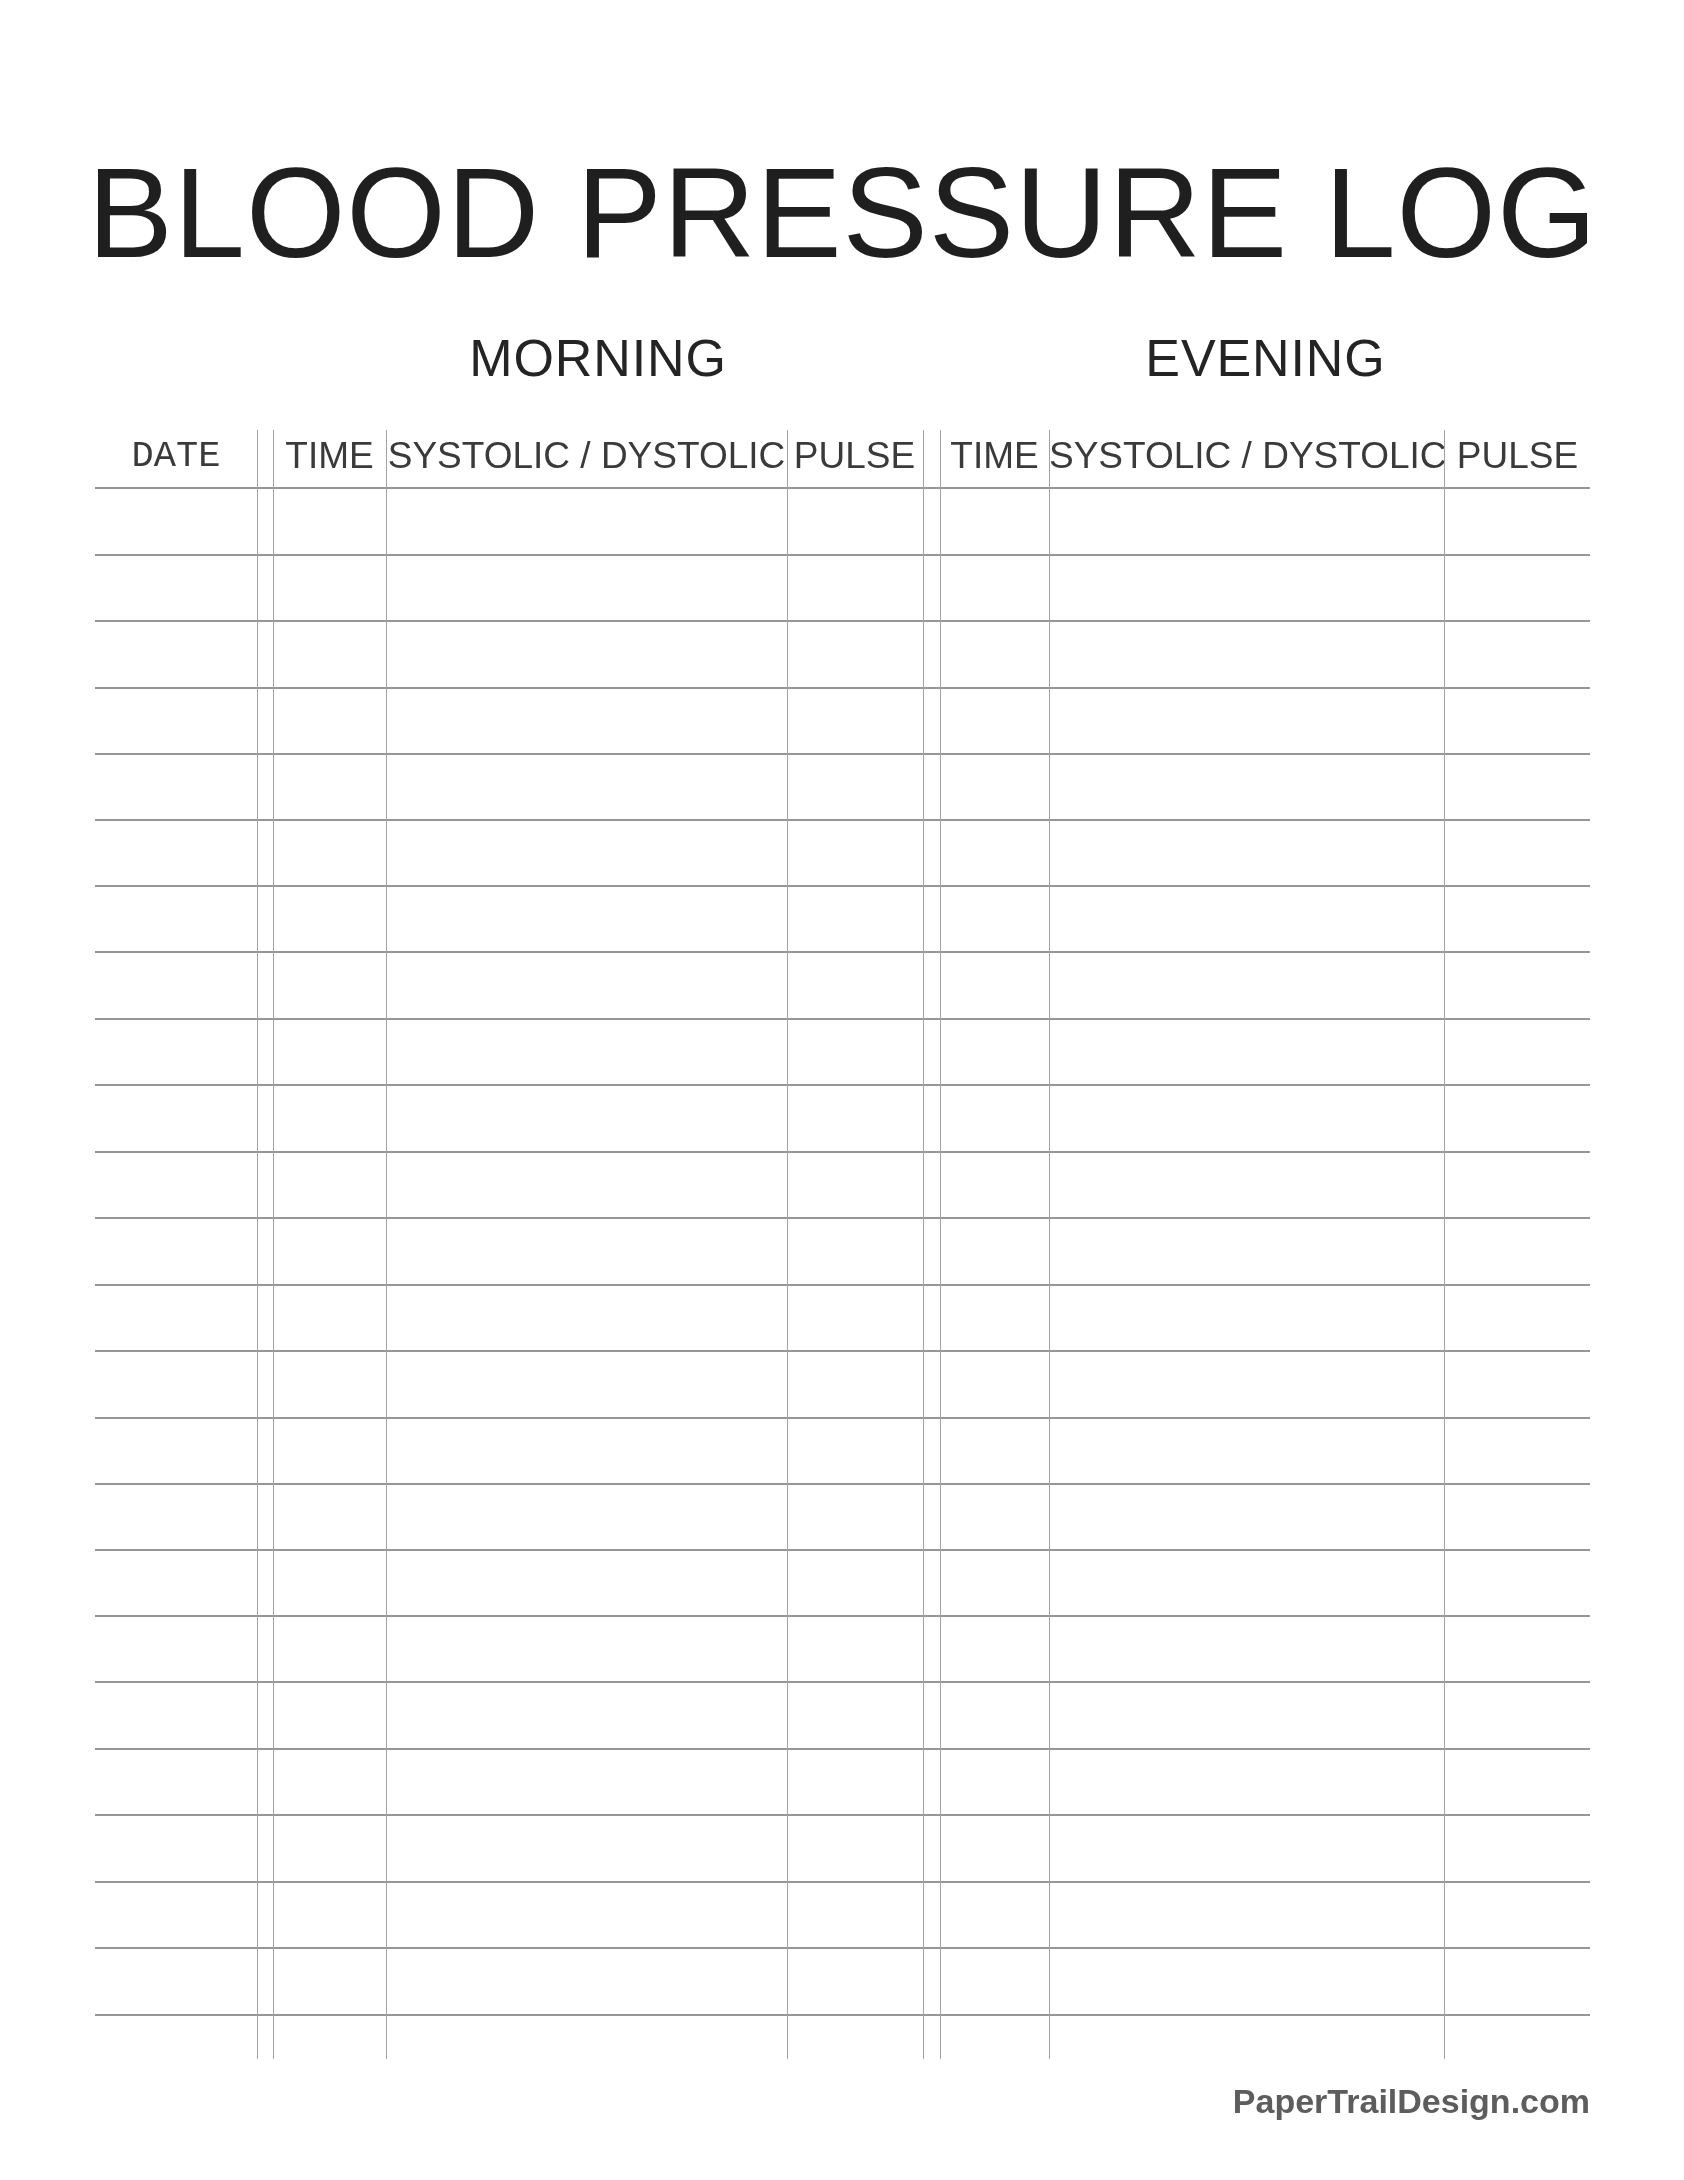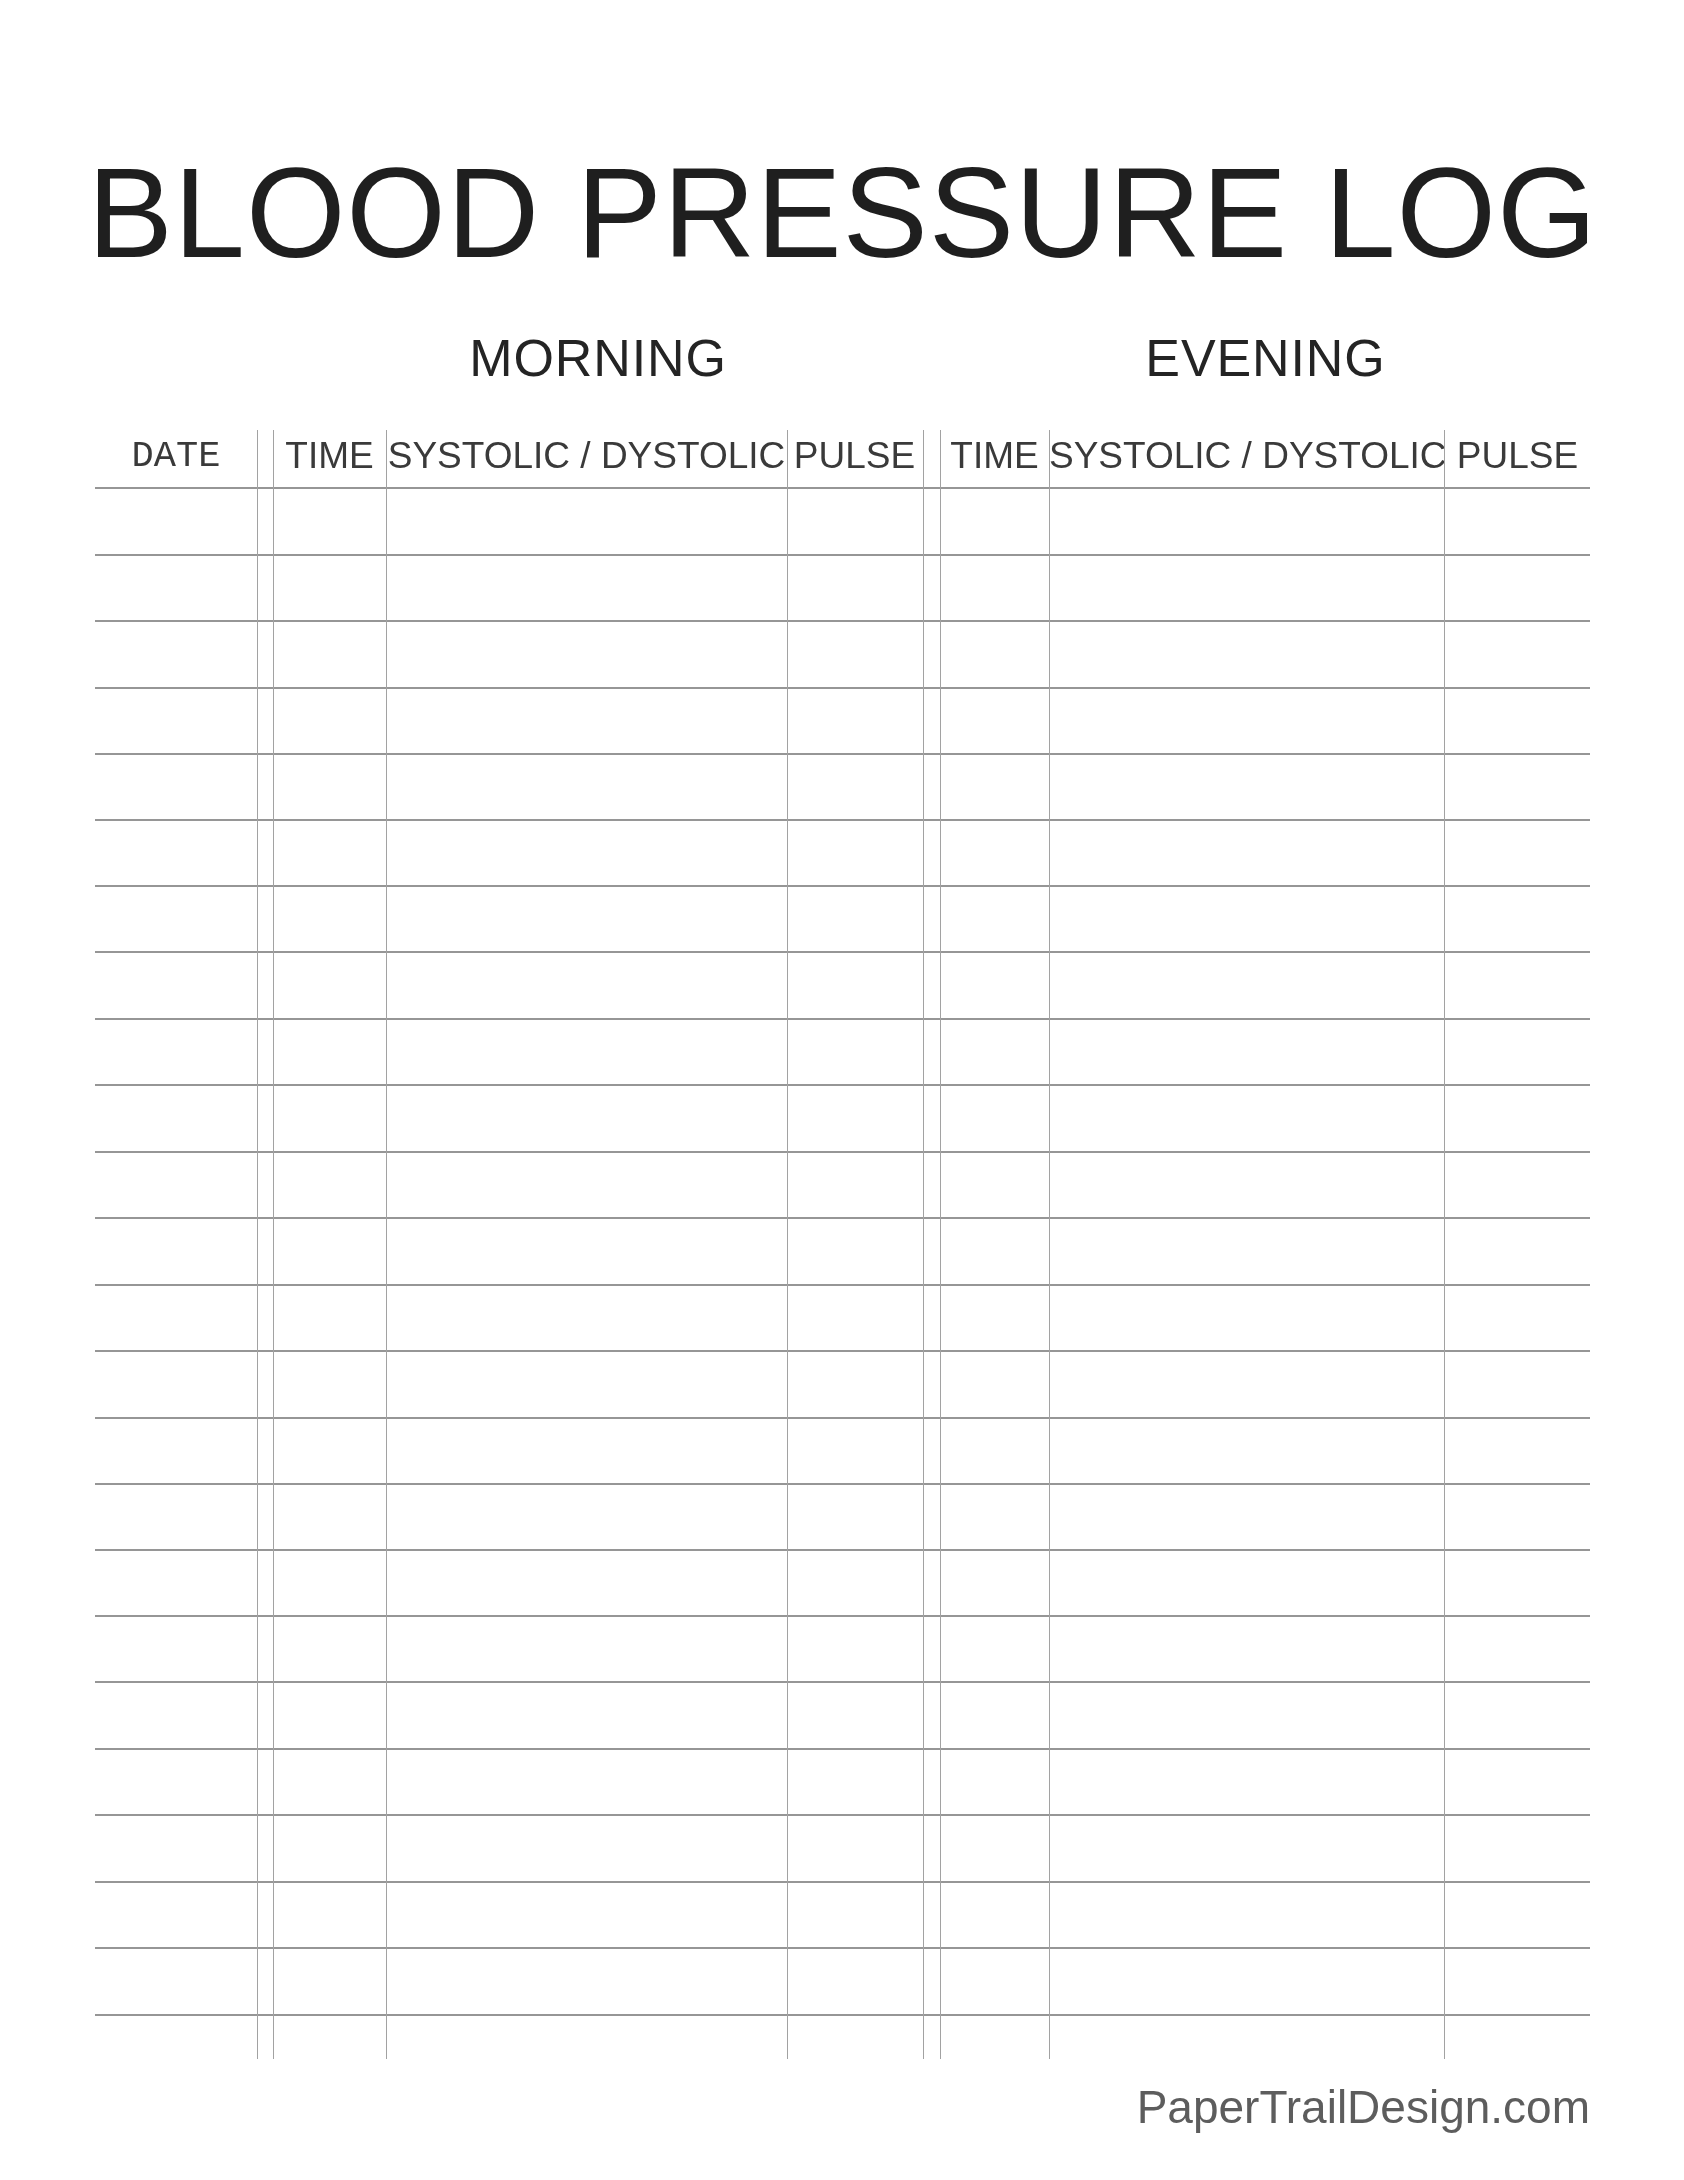--- a/index.html
+++ b/index.html
@@ -61,22 +61,22 @@
     width:1.3px;
     height:1629px;
     background:#a2a2a2;
   }
   .footer-credit{
     position:absolute;
     top:2084px;
     left:943px;
     width:647px;
     text-align:right;
-    font-size:46px;
-    font-weight:400;
+    font-size:34px;
+    font-weight:700;
     color:#5d5d5d;
     line-height:1;
     white-space:nowrap;
   }
 </style>
 </head>
 <body>
 
 <div class="page">
 

